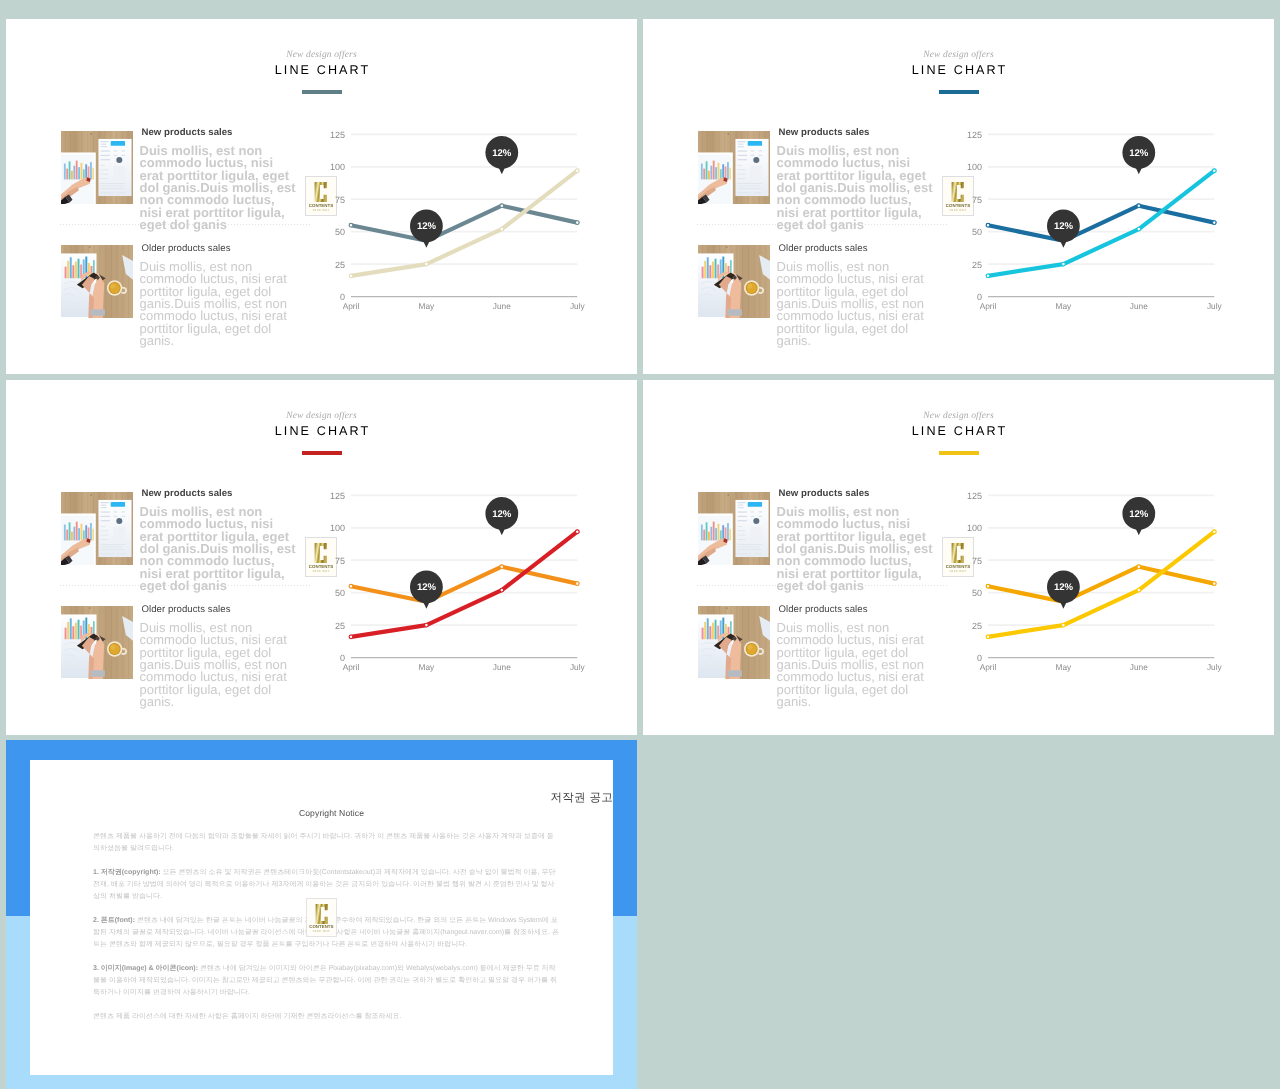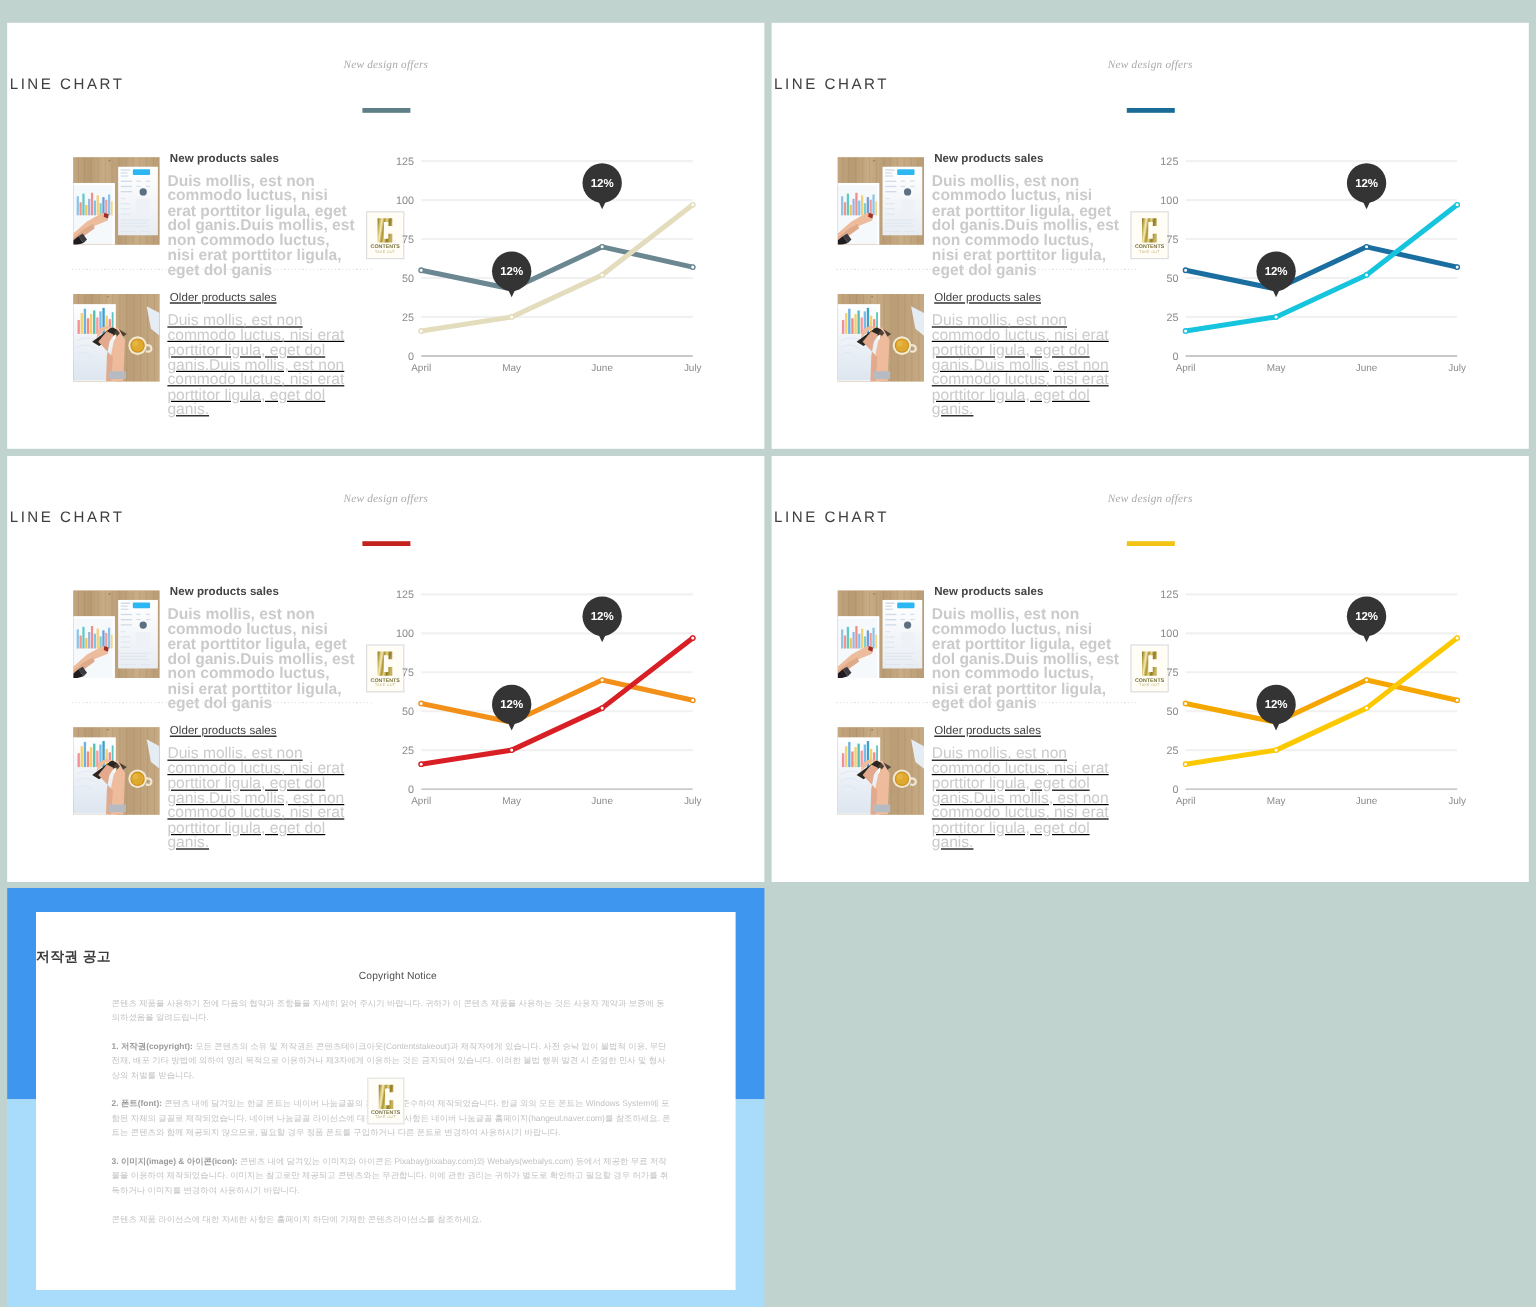--- a/index.html
+++ b/index.html
@@ -11,33 +11,33 @@
   .slide{position:absolute;background:#ffffff;overflow:hidden;}
   .sl0{left:6px;  top:6px;   width:631px; height:355px;}
   .sl1{left:643px;top:6px;   width:631px; height:355px;}
   .sl2{left:6px;  top:367px; width:631px; height:355px;}
   .sl3{left:643px;top:367px; width:631px; height:355px;}
 
   
   .eyebrow{position:absolute;left:0;right:0;top:31px;text-align:center;
     font-family:"Liberation Serif",serif;font-style:italic;font-size:9.4px;
     color:#a9a9a9;letter-spacing:.2px;}
-  .bigtitle{position:absolute;left:0;right:0;top:44px;
+  .bigtitle{position:absolute;left:0;right:0;top:44px;text-align:center;
     font-family:"Liberation Sans",sans-serif;font-size:12.6px;font-weight:400;
-    color:#404040;letter-spacing:2.1px;text-indent:2.1px;}
+    color:#000000;letter-spacing:2.1px;text-indent:2.1px;}
   .rule{position:absolute;top:71px;left:50%;margin-left:-20px;width:40px;height:3.6px;}
 
   
   .photo{position:absolute;width:72px;height:73px;overflow:hidden;background:#c9ad85;}
   .photo svg{width:72px;height:73px;display:block;filter:blur(.35px);}
   .ph-a{left:54.5px;top:112px;}
   .ph-b{left:54.5px;top:226px;}
   .txtcol{position:absolute;width:157px;}
   .tx-a{left:133.5px;top:112px;font-weight:bold;}
-  .tx-b{left:133.5px;top:228px;text-decoration:underline;}
+  .tx-b{left:133.5px;top:228px;}
   .it-head{font-size:9.6px;color:#434343;letter-spacing:.05px;margin:-4px 0 7.2px 2px;white-space:nowrap;}
   .it-body{font-size:13px;color:#cbcbcb;line-height:12.3px;margin:0;letter-spacing:0;}
   .divider{position:absolute;left:54px;top:205px;width:250px;height:1px;
      background-image:repeating-linear-gradient(to right,#e2e2e2 0 1px,transparent 1px 3px);}
 
   
   .wm{position:absolute;left:299px;top:157px;width:30px;height:37.5px;
       border:1px solid #dcdee1;background:#fffdf6;}
   .wm .c{position:absolute;left:0;right:0;top:4px;height:22px;text-align:center;line-height:0;font-size:0;}
   .wm .c svg{display:inline-block;vertical-align:top;}
@@ -49,22 +49,22 @@
   
   .chart{position:absolute;left:324px;top:106px;width:260px;height:190px;opacity:.999;}
   .chart svg{display:block;shape-rendering:geometricPrecision;}
   .chart svg text{paint-order:stroke;}
 
   
   .notice-wrap{position:absolute;left:6px;top:727px;width:631px;height:355px;}
   .nb-dark{position:absolute;left:0;top:0;width:631px;height:175.5px;background:#3f96ef;}
   .nb-light{position:absolute;left:0;top:175.5px;width:631px;height:179.5px;background:#a9dcfa;}
   .notice-card{position:absolute;left:24px;top:20px;width:583px;height:315px;background:#fff;}
-  .nt-ko{position:absolute;left:0;right:0;top:31px;text-align:left;font-size:11.5px;
-     font-weight:700;color:#3c3c3c;letter-spacing:.3px;}
+  .nt-ko{position:absolute;left:0;right:0;top:31px;text-align:right;font-size:11.5px;
+     font-weight:400;color:#3c3c3c;letter-spacing:.3px;}
   .nt-en{position:absolute;left:0;right:0;top:48px;text-align:center;font-size:8.6px;
      color:#4e4e4e;letter-spacing:.1px;padding-left:20px;}
   .np{position:absolute;left:63px;width:467px;font-size:7px;line-height:12px;
      color:#c2c2c2;letter-spacing:0;text-align:left;}
   .np b{color:#9a9a9a;font-weight:700;}
   .notice-wm{position:absolute;left:275.6px;top:137.8px;width:29.5px;height:37.4px;
      border:1px solid #e3e3e3;background:#fffdf8;}
     .notice-wm .c{position:absolute;left:0;right:0;top:4px;height:22px;text-align:center;line-height:0;font-size:0;}
   .notice-wm .c svg{display:inline-block;vertical-align:top;}
   .notice-wm .n{position:absolute;left:0;right:0;top:25.5px;text-align:center;font-size:4.4px;

